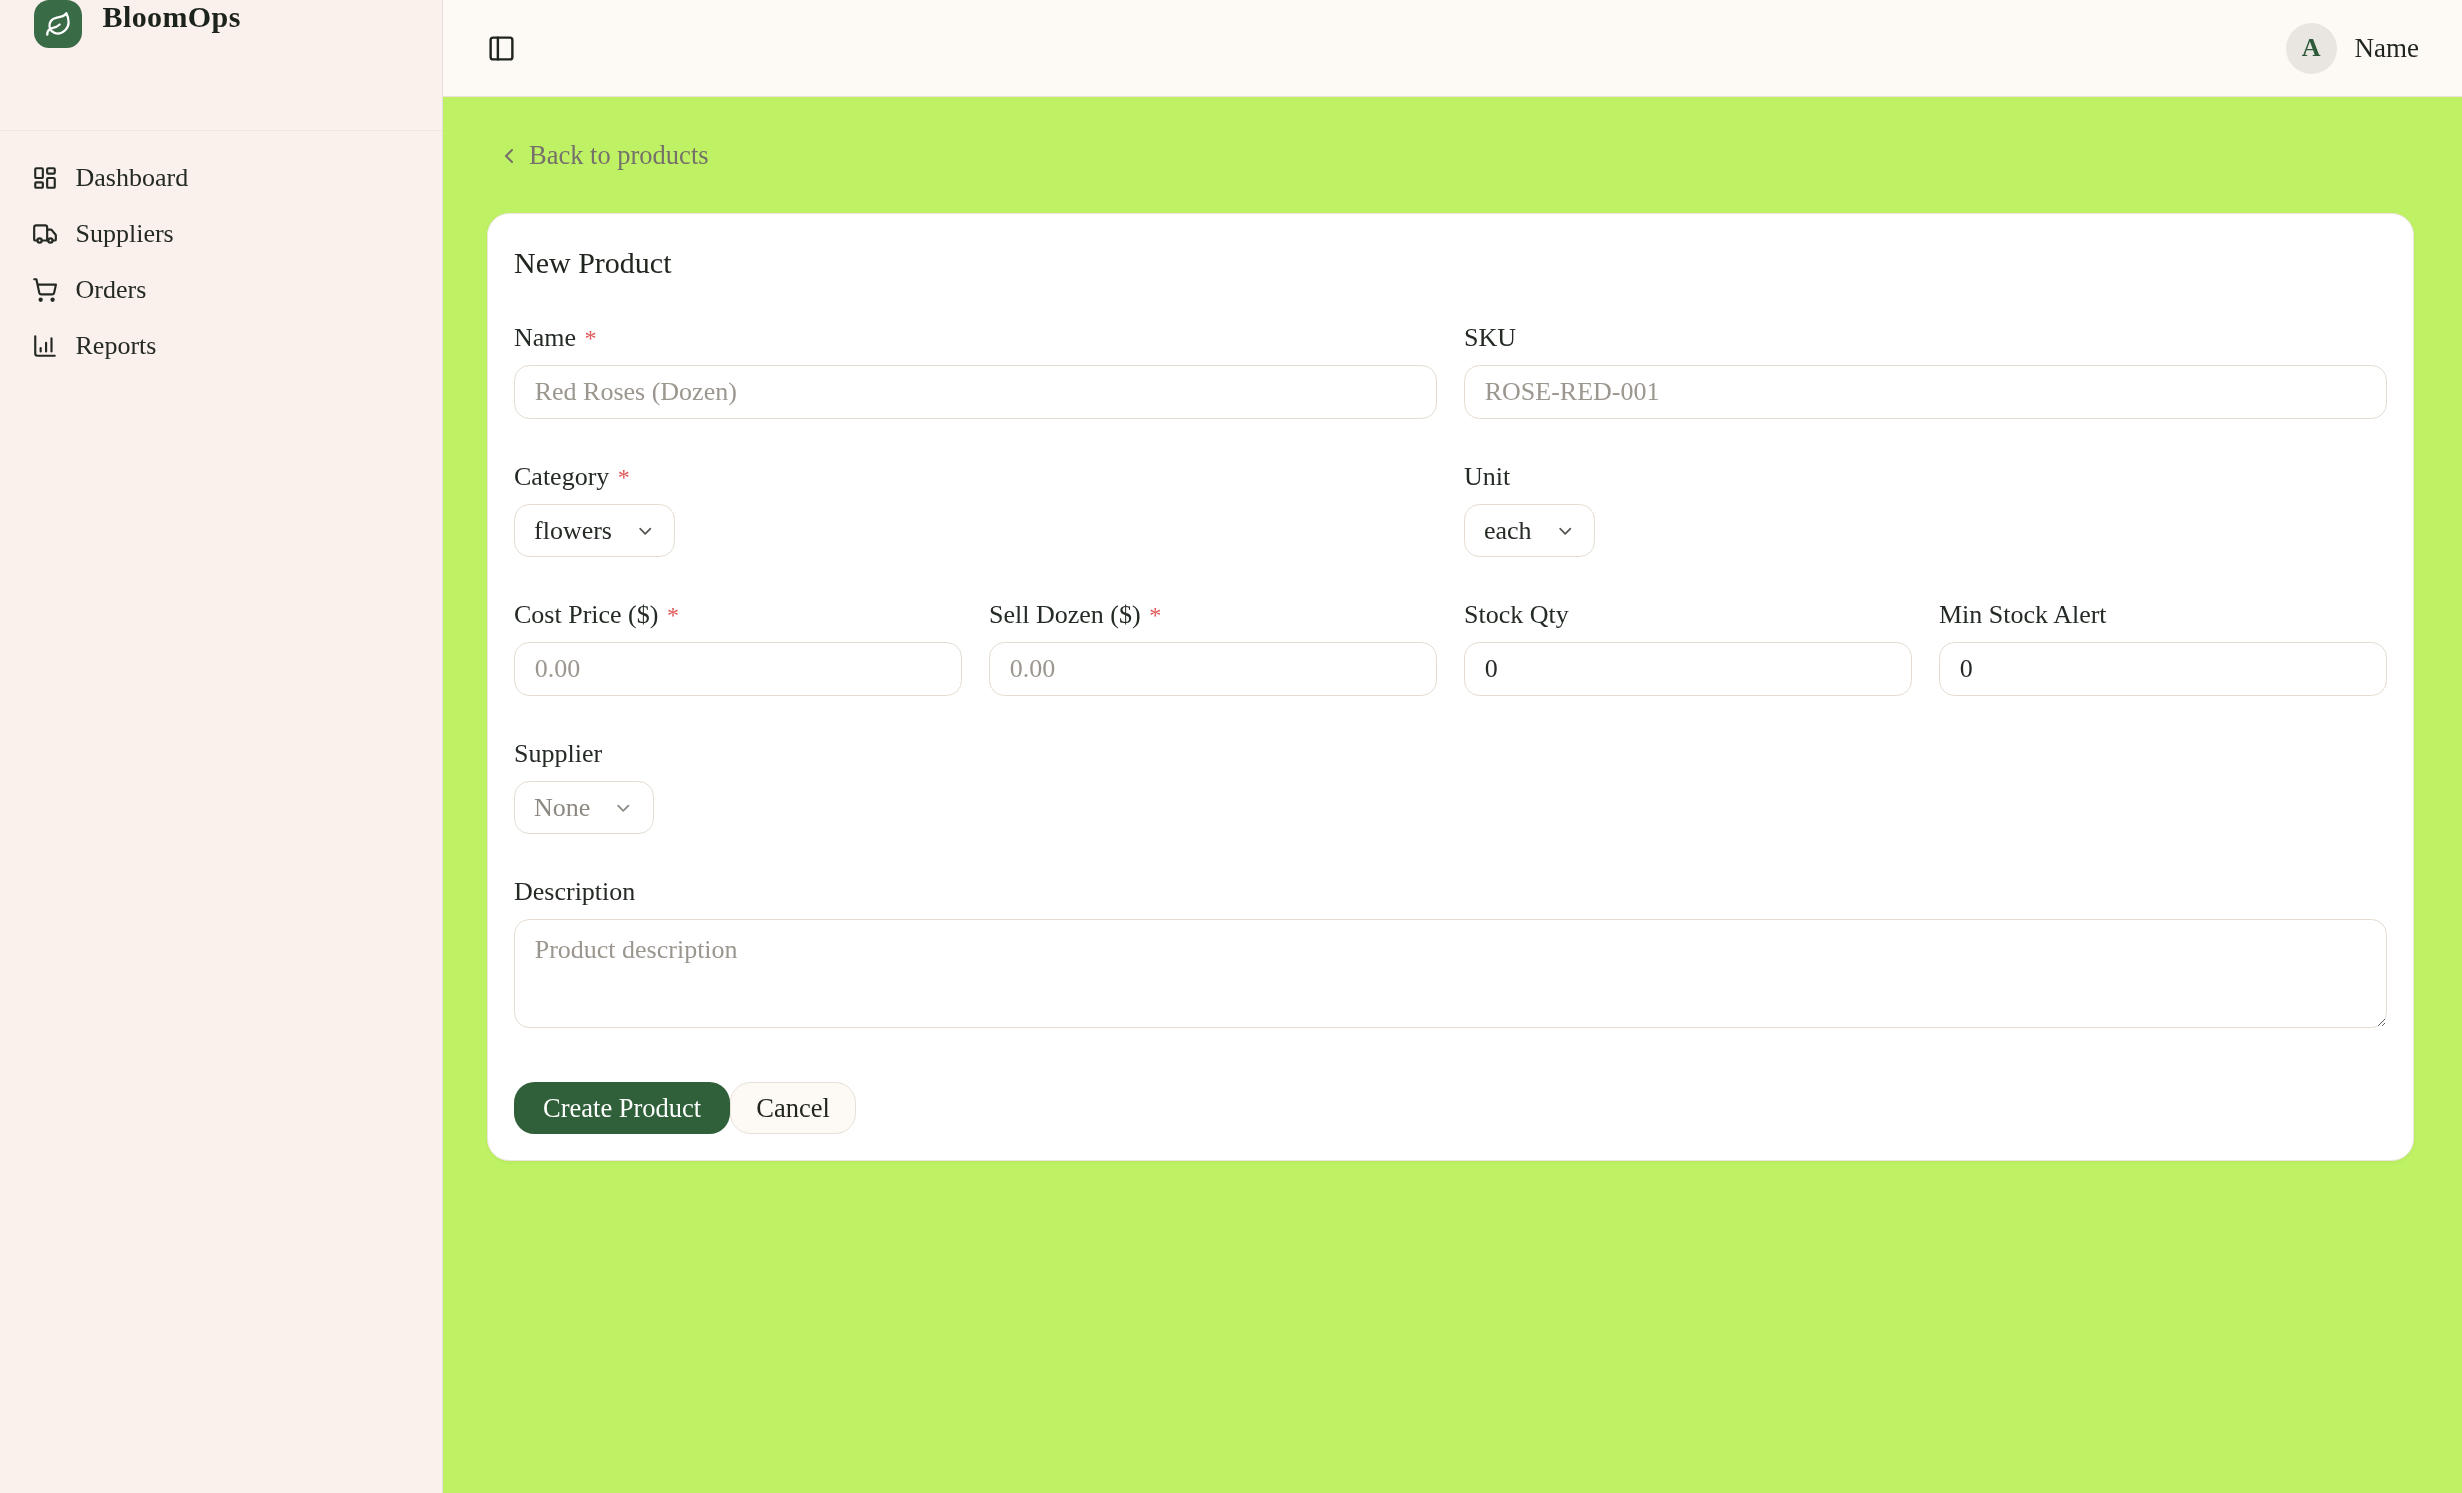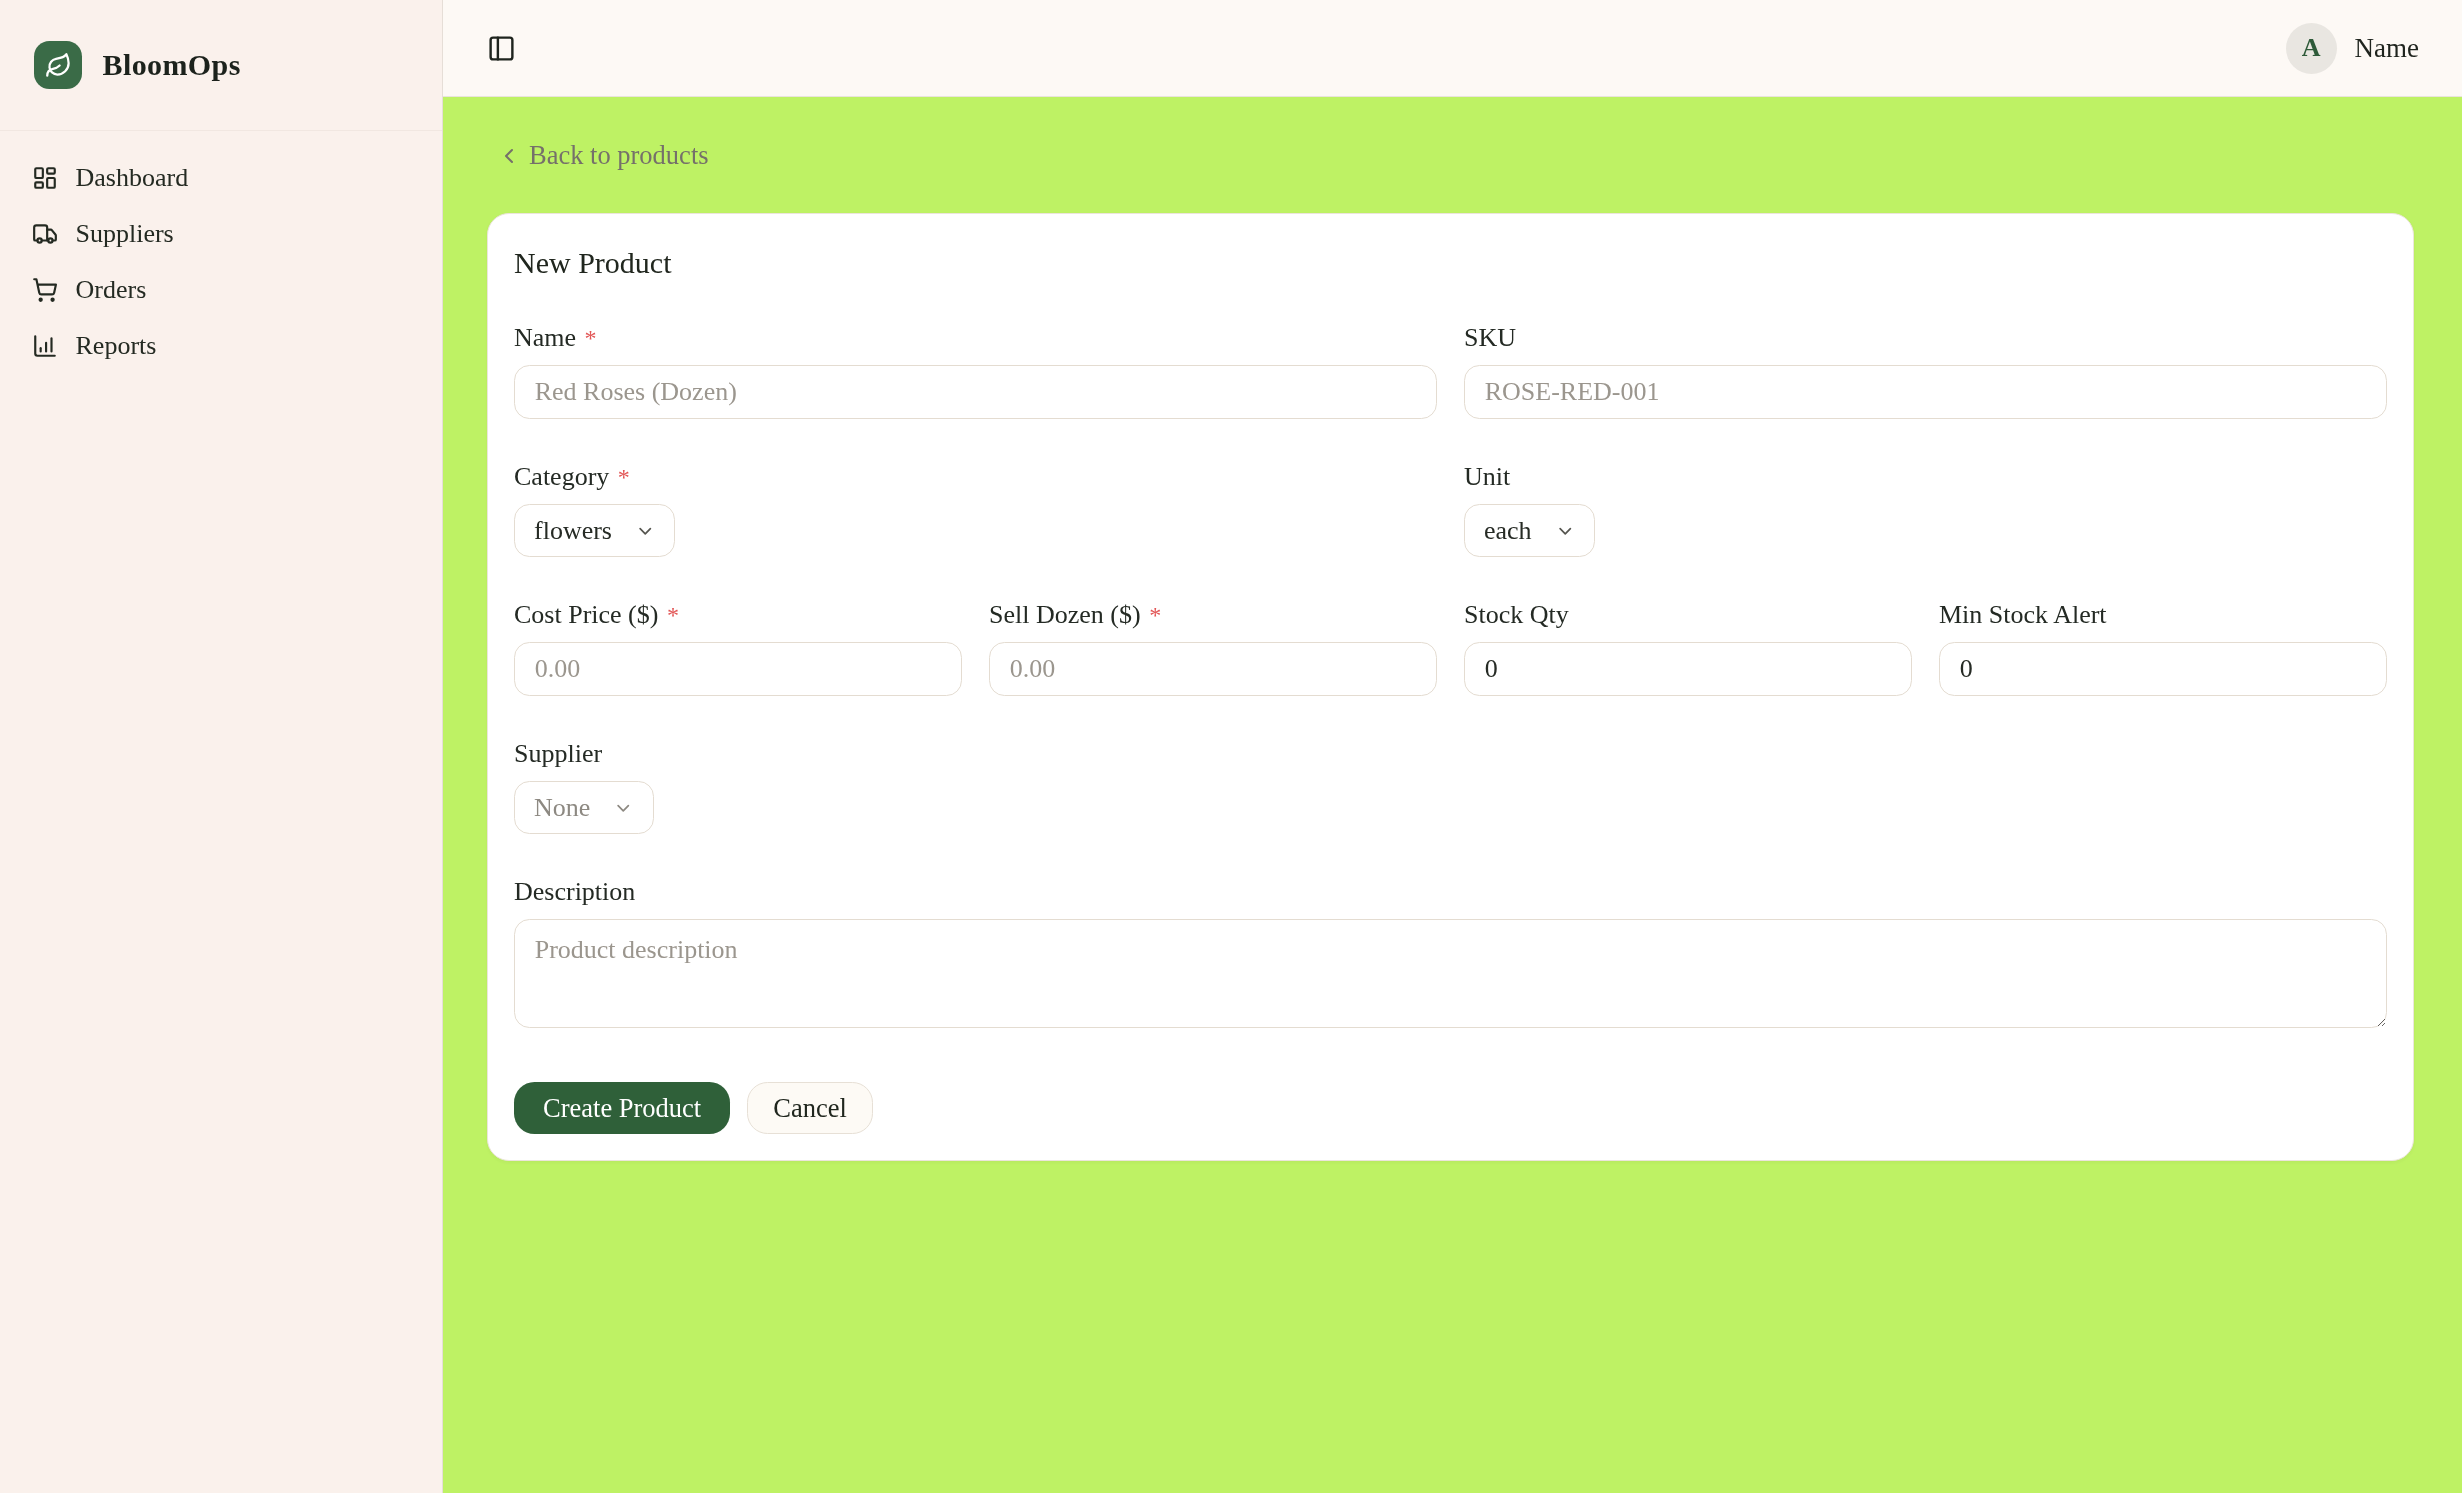--- a/index.html
+++ b/index.html
@@ -12,21 +12,21 @@
   }
   .app { display: flex; width: 2462px; height: 1494px; }
 
   
   .sidebar {
     width: 443px; height: 100%; background: #FAF1EC;
     border-right: 1.7px solid #E6DED7; flex-shrink: 0;
     display: flex; flex-direction: column;
   }
   .sidebar-header {
-    height: 131px; display: flex; align-items: center;
+    height: 131px; display: flex; align-items: flex-start;
     padding: 0 34px; border-bottom: 1.7px solid #F1E7E1; gap: 20.5px;
   }
   .logo-badge {
     width: 48px; height: 48px; border-radius: 15.4px; background: #3A6B47;
     display: flex; align-items: center; justify-content: center; flex-shrink: 0;
   }
   .logo-badge svg { width: 27px; height: 27px; stroke: #FFFFFF; }
   .brand-name { font-size: 30px; font-weight: bold; color: #1C221C; letter-spacing: 0.4px; }
 
   .sidebar-nav { padding: 20.5px 17px; display: flex; flex-direction: column; gap: 4.3px; }
@@ -100,21 +100,21 @@
   .select-box.muted { color: #8D8982; }
   .select-box.muted svg { stroke: #8D8982; }
 
   .textarea-input {
     width: 100%; height: 109px; border: 1.7px solid #E4DCD1; border-radius: 15.4px;
     background: #FFFFFF; padding: 14.5px 19.7px; font-family: "Liberation Serif", serif;
     font-size: 26px; color: #262B25; outline: none; resize: both;
   }
   .textarea-input::placeholder { color: #9B968E; opacity: 1; }
 
-  .button-row { display: flex; align-items: center; gap: 17px; margin-top: 6.8px; }
+  .button-row { display: flex; align-items: center; margin-top: 6.8px; }
   .btn { font-family: "Liberation Serif", serif; font-size: 26.5px; height: 52px; border-radius: 20.5px; cursor: pointer; }
   .btn-primary { background: #2F6039; color: #FFFFFF; border: none; padding: 0 29px; }
   .btn-secondary { background: #FDFAF5; color: #20261E; border: 1.7px solid #E7E0D6; padding: 0 25px; }
 </style>
 </head>
 <body>
 
 <div class="app">
 
   <aside class="sidebar">

